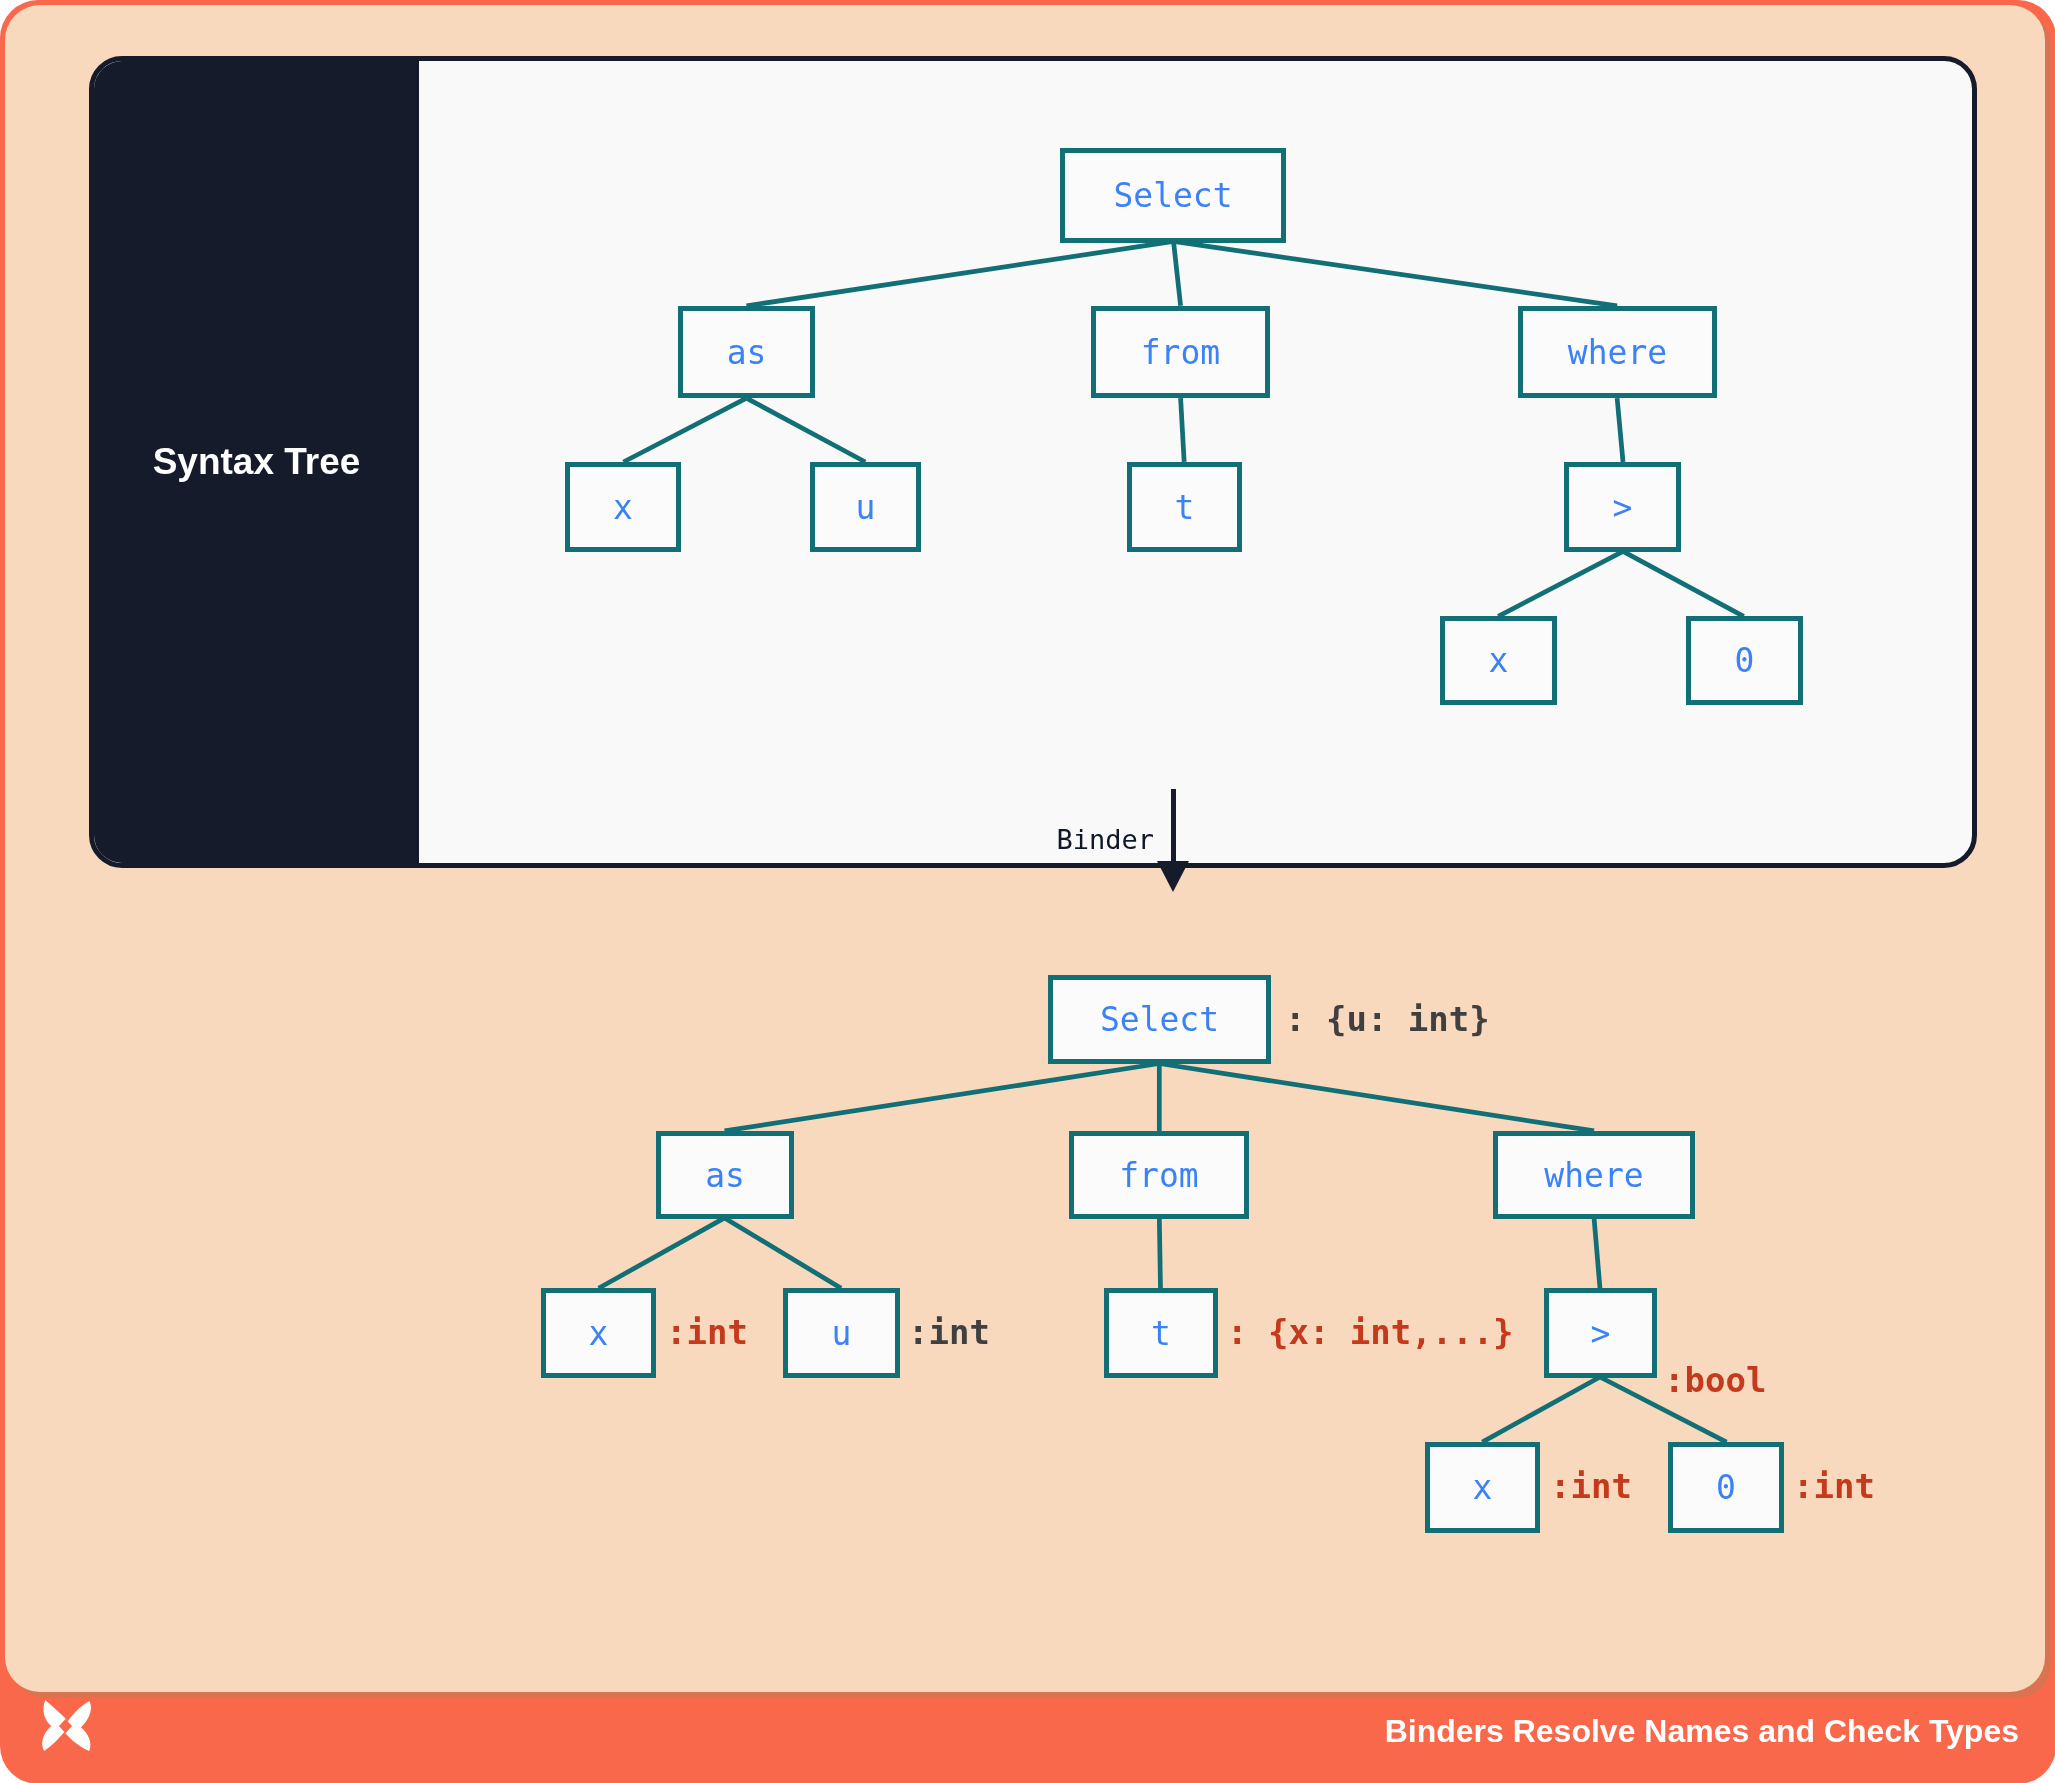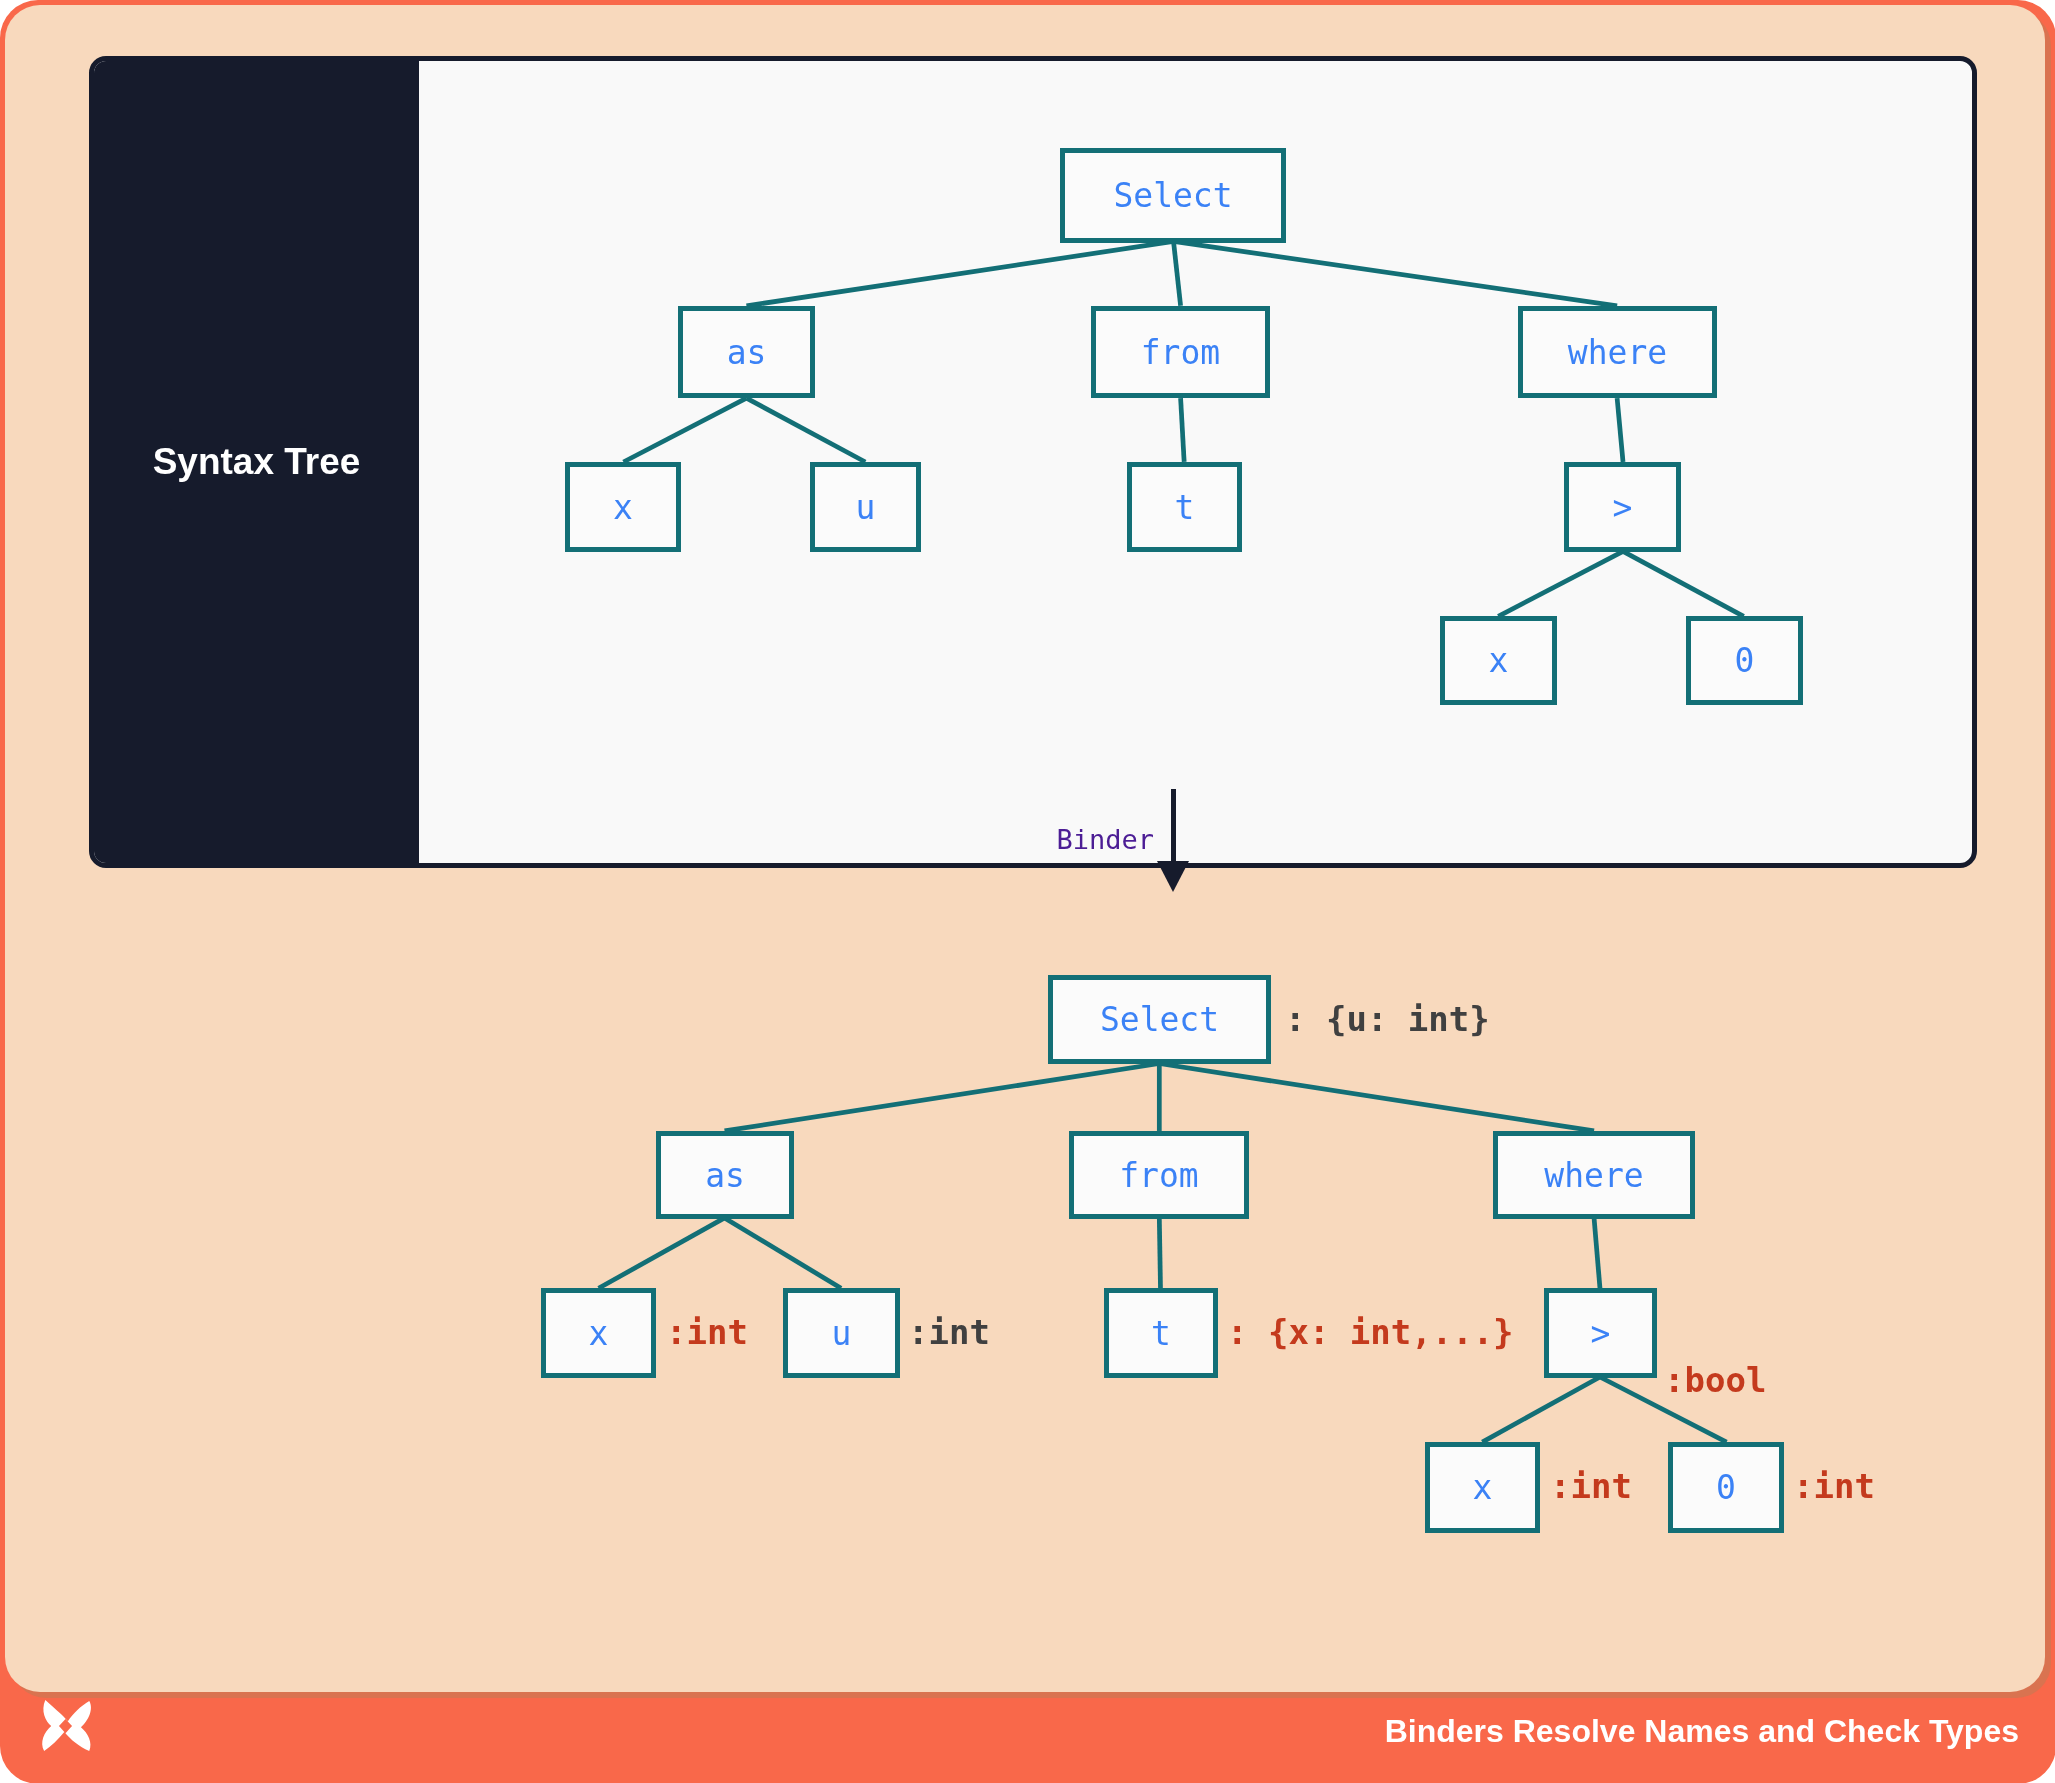--- a/index.html
+++ b/index.html
@@ -2,39 +2,39 @@
 <html style="font-size:9.5px"><head>
 <meta charset="utf-8">
 <style>
   html,body{margin:0;padding:0;background:#ffffff;}
   .stage{position:relative;width:2056px;height:1784px;background:#f9684a;border-radius:38px;overflow:hidden;
          font-family:"Liberation Sans",sans-serif;}
   .content{position:absolute;left:4.7px;top:4.7px;width:2040px;height:1687px;background:#f8d9bd;
            border-radius:35px;box-shadow:6px 6px 0 0 #d97350;}
   .panel{position:absolute;box-sizing:border-box;background:#f9f9f9;border:5.3px solid #161b2c;
          border-radius:33px;overflow:hidden;}
-  .panel-top{left:89px;top:56px;width:1888px;height:812px;border-radius:17px;}
+  .panel-top{left:89px;top:56px;width:1888px;height:812px;}
   .panel-bottom{left:89px;top:892px;width:1888px;height:727px;}
   .sidebar{position:absolute;left:0;top:0;bottom:0;width:325px;background:#161b2c;
            display:flex;flex-direction:column;align-items:center;justify-content:center;}
   .sidebar-title{color:#ffffff;font-weight:bold;font-size:37px;line-height:1.55;text-align:center;}
   .edges{position:absolute;left:0;top:0;width:2056px;height:1784px;z-index:2;pointer-events:none;}
   .node{position:absolute;box-sizing:border-box;background:#fbfbfb;border:5.3px solid #136f76;color:#3b82f6;
         font-family:"DejaVu Sans Mono",monospace;font-size:33px;display:flex;align-items:center;
         justify-content:center;z-index:3;}
   .ann{position:absolute;z-index:3;font-family:"DejaVu Sans Mono",monospace;font-weight:bold;
        font-size:34px;white-space:nowrap;height:53px;line-height:53px;}
   .ann-red{color:#c43a1d;}
   .ann-navy{color:#404040;}
   .binder-line{position:absolute;left:1171px;top:789px;width:4.7px;height:75px;background:#161b2c;z-index:2;}
   .binder-head{position:absolute;left:1157px;top:861px;width:0;height:0;z-index:2;
                border-left:16px solid transparent;border-right:16px solid transparent;
                border-top:31px solid #161b2c;}
   .binder-label{position:absolute;left:923px;top:815px;width:231px;height:50px;line-height:50px;
-                text-align:right;font-family:"DejaVu Sans Mono",monospace;font-size:27px;color:#4c1d95;z-index:2;}
+                text-align:right;font-family:"DejaVu Sans Mono",monospace;font-size:27px;color:#0f172a;z-index:2;}
   .footer-logo{position:absolute;left:37px;top:1695px;width:57px;height:62px;z-index:4;}
   .footer-title{position:absolute;right:37px;top:1699px;height:65px;line-height:65px;color:#ffffff;
                 font-weight:bold;font-size:32px;z-index:4;}
 </style>
 </head>
 <body>
 
 <div class="stage">
   <div class="content"></div>
 

